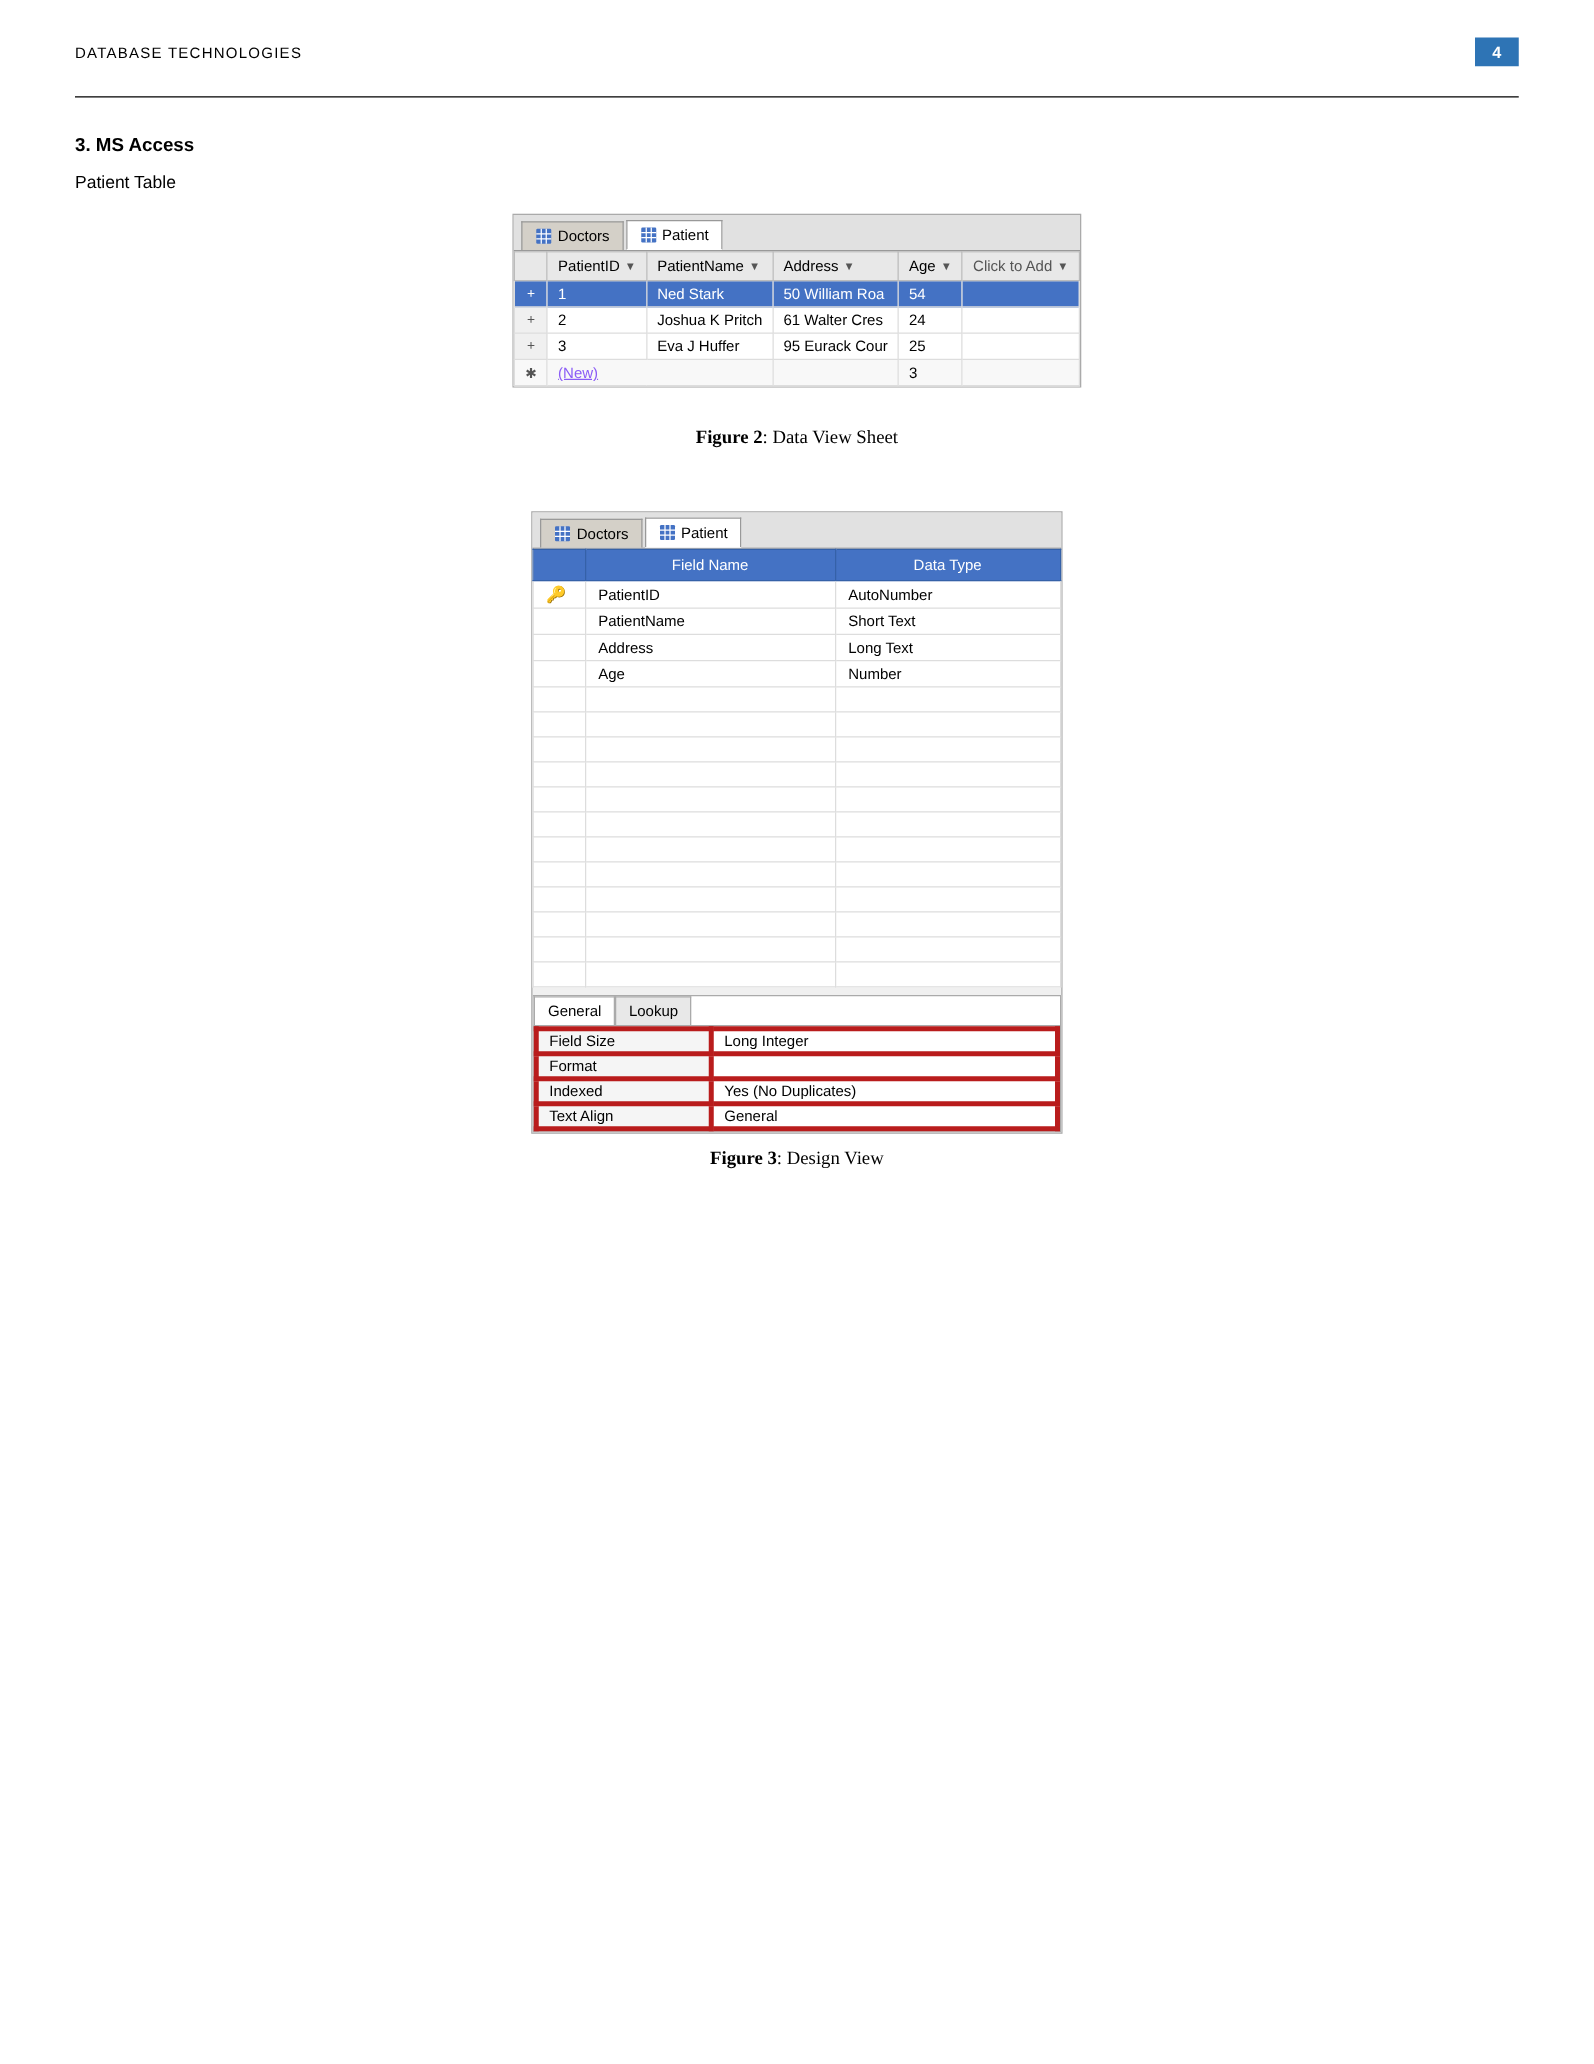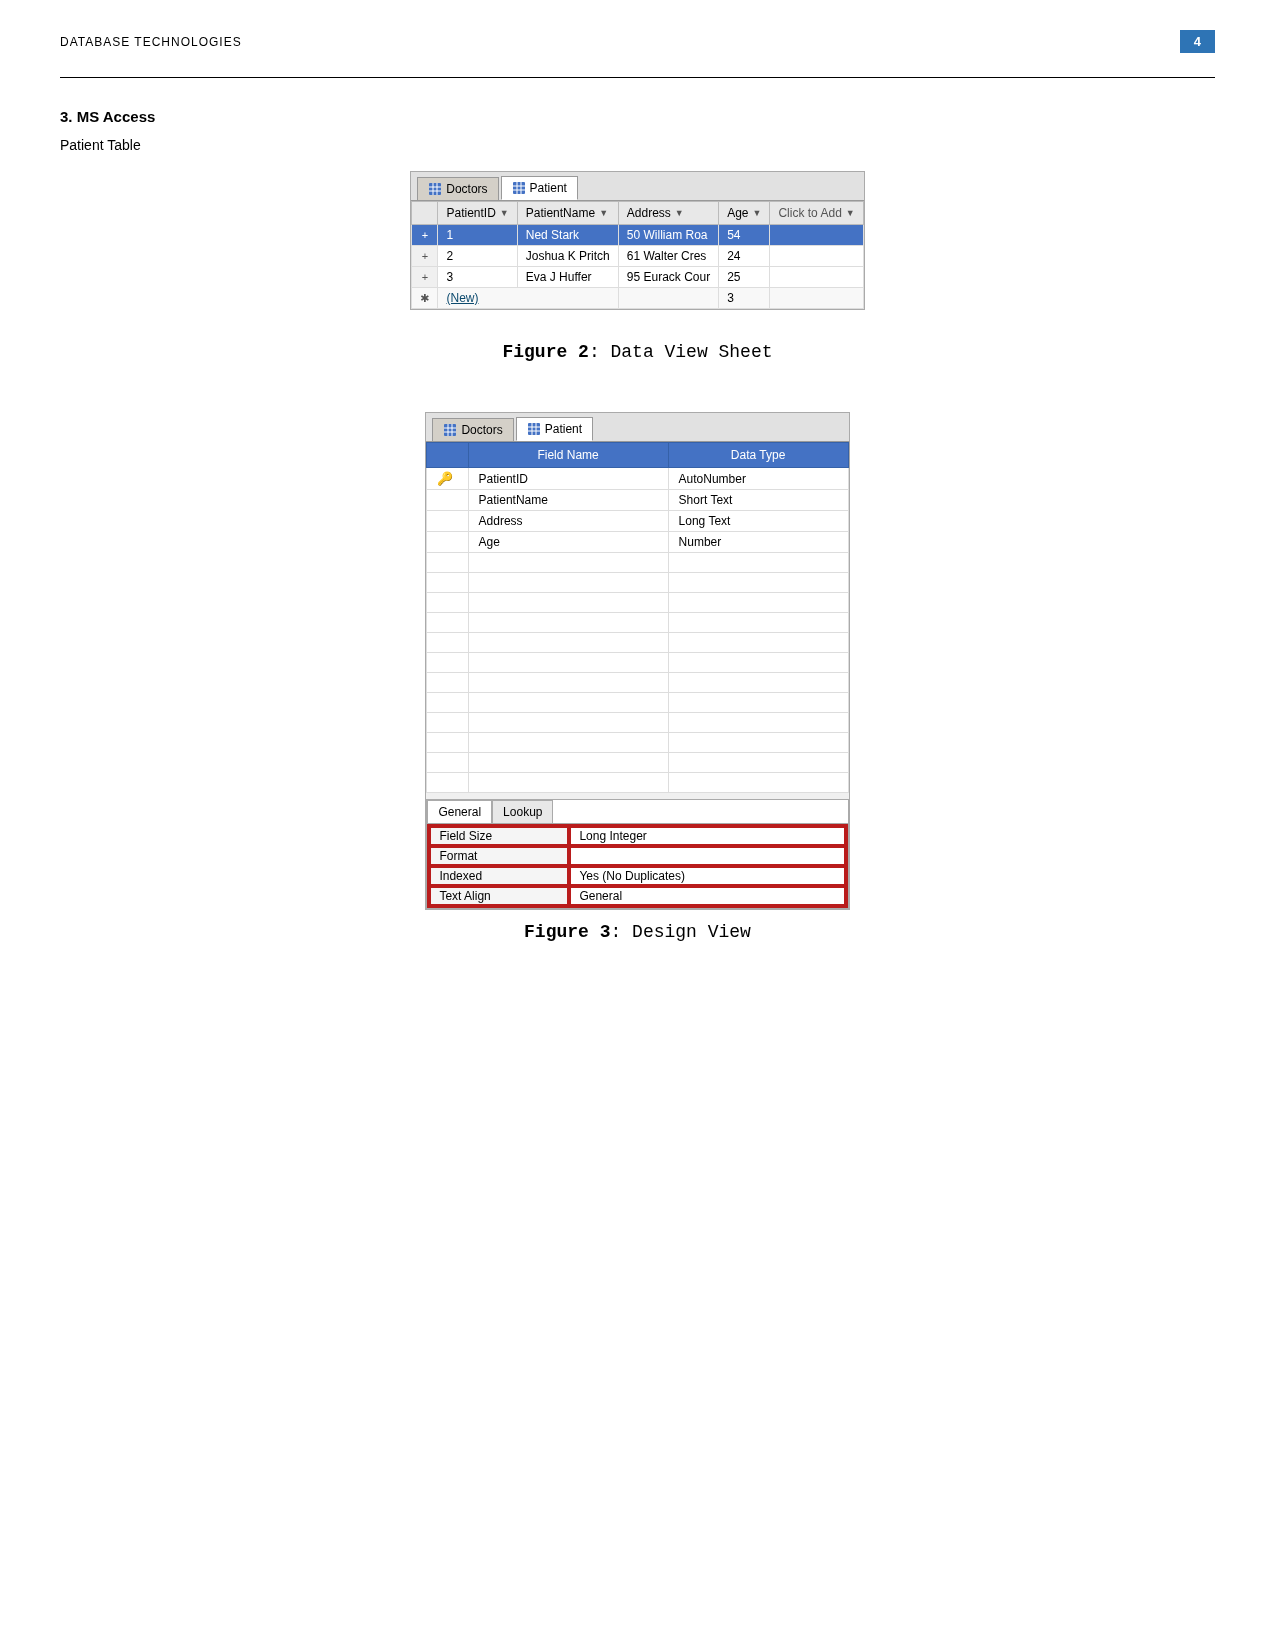--- a/index.html
+++ b/index.html
@@ -142,22 +142,22 @@
     }
     .click-to-add-col {
       background: #e8e8e8;
       color: #555;
       font-style: normal;
     }
 
     
     .figure-caption {
       text-align: center;
-      font-family: Liberation Mono, monospace;
-      font-size: 18px;
+      font-family: Liberation Serif, serif;
+      font-size: 15px;
       margin: 12px 0 30px 0;
     }
     .figure-caption strong {
       font-weight: bold;
     }
 
     
     .design-container {
       border: 1px solid #aaa;
       display: inline-block;
@@ -356,21 +356,21 @@
             <td>Eva J Huffer</td>
             <td>95 Eurack Cour</td>
             <td>25</td>
             <td></td>
           </tr>
 
           <tr class="new-row">
             <td class="row-selector">
               <span>✱</span>
             </td>
-            <td colspan="2" style="color:#0c4a6e;text-decoration:underline;">(New)</td>
+            <td colspan="2" style="color:#8b5cf6;text-decoration:underline;">(New)</td>
             <td></td>
             <td>3</td>
             <td></td>
           </tr>
         </tbody>
       </table>
     </div>
   </div>
 
   <div class="figure-caption">

